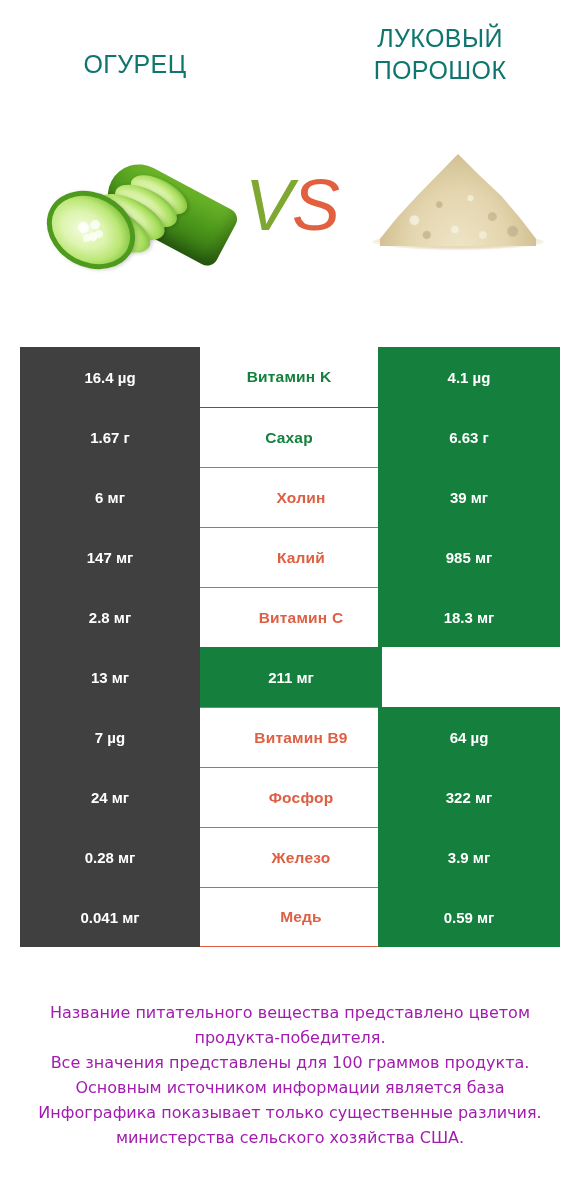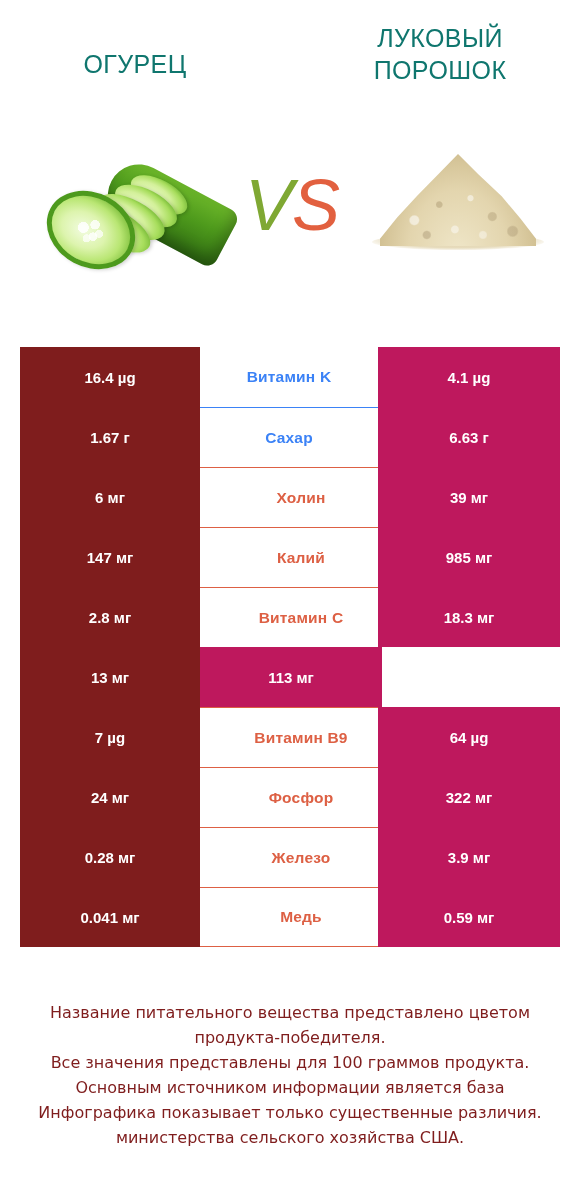--- a/index.html
+++ b/index.html
@@ -183,50 +183,50 @@
   .cell {
     display: flex;
     align-items: center;
     justify-content: center;
     font-size: 15px;
     font-weight: 700;
     box-sizing: border-box;
   }
   .cell-left {
     width: 180px;
-    background: #7f1d1d;
+    background: #404040;
     color: #ffffff;
   }
   .cell-mid {
     width: 178px;
     background: #ffffff;
     font-size: 15.5px;
     letter-spacing: 0.2px;
   }
   .cell-right {
     width: 182px;
-    background: #be185d;
+    background: #15803d;
     color: #ffffff;
   }
-  .row .cell-mid.win-left  { color: #3b82f6; }
+  .row .cell-mid.win-left  { color: #15803d; }
   .row .cell-mid.win-right { color: #dd6044; padding-left: 24px; }
 
   .row + .row .cell-mid { border-top: 1px solid currentColor; }
   .row:last-child .cell-mid { border-bottom: 1px solid currentColor; }
 
   
   .footer {
     position: absolute;
     left: 30px;
     top: 1000px;
     width: 520px;
     text-align: center;
     font-size: 16px;
     line-height: 25px;
-    color: #7f1d1d;
+    color: #a21caf;
     font-family: "DejaVu Sans", sans-serif;
   }
   .footer div { white-space: pre-wrap; }
 </style>
 </head>
 <body>
 
 <div class="titles">
   <div class="title title-left">ОГУРЕЦ</div>
   <div class="title title-right">
@@ -280,21 +280,21 @@
       <div class="cell cell-mid win-right">Калий</div>
       <div class="cell cell-right">985 мг</div>
     </div>
     <div class="row">
       <div class="cell cell-left">2.8 мг</div>
       <div class="cell cell-mid win-right">Витамин C</div>
       <div class="cell cell-right">18.3 мг</div>
     </div>
     <div class="row">
       <div class="cell cell-left">13 мг</div>
-      <div class="cell cell-right">113 мг</div>
+      <div class="cell cell-right">211 мг</div>
     </div>
     <div class="row">
       <div class="cell cell-left">7 µg</div>
       <div class="cell cell-mid win-right">Витамин B9</div>
       <div class="cell cell-right">64 µg</div>
     </div>
     <div class="row">
       <div class="cell cell-left">24 мг</div>
       <div class="cell cell-mid win-right">Фосфор</div>
       <div class="cell cell-right">322 мг</div>

